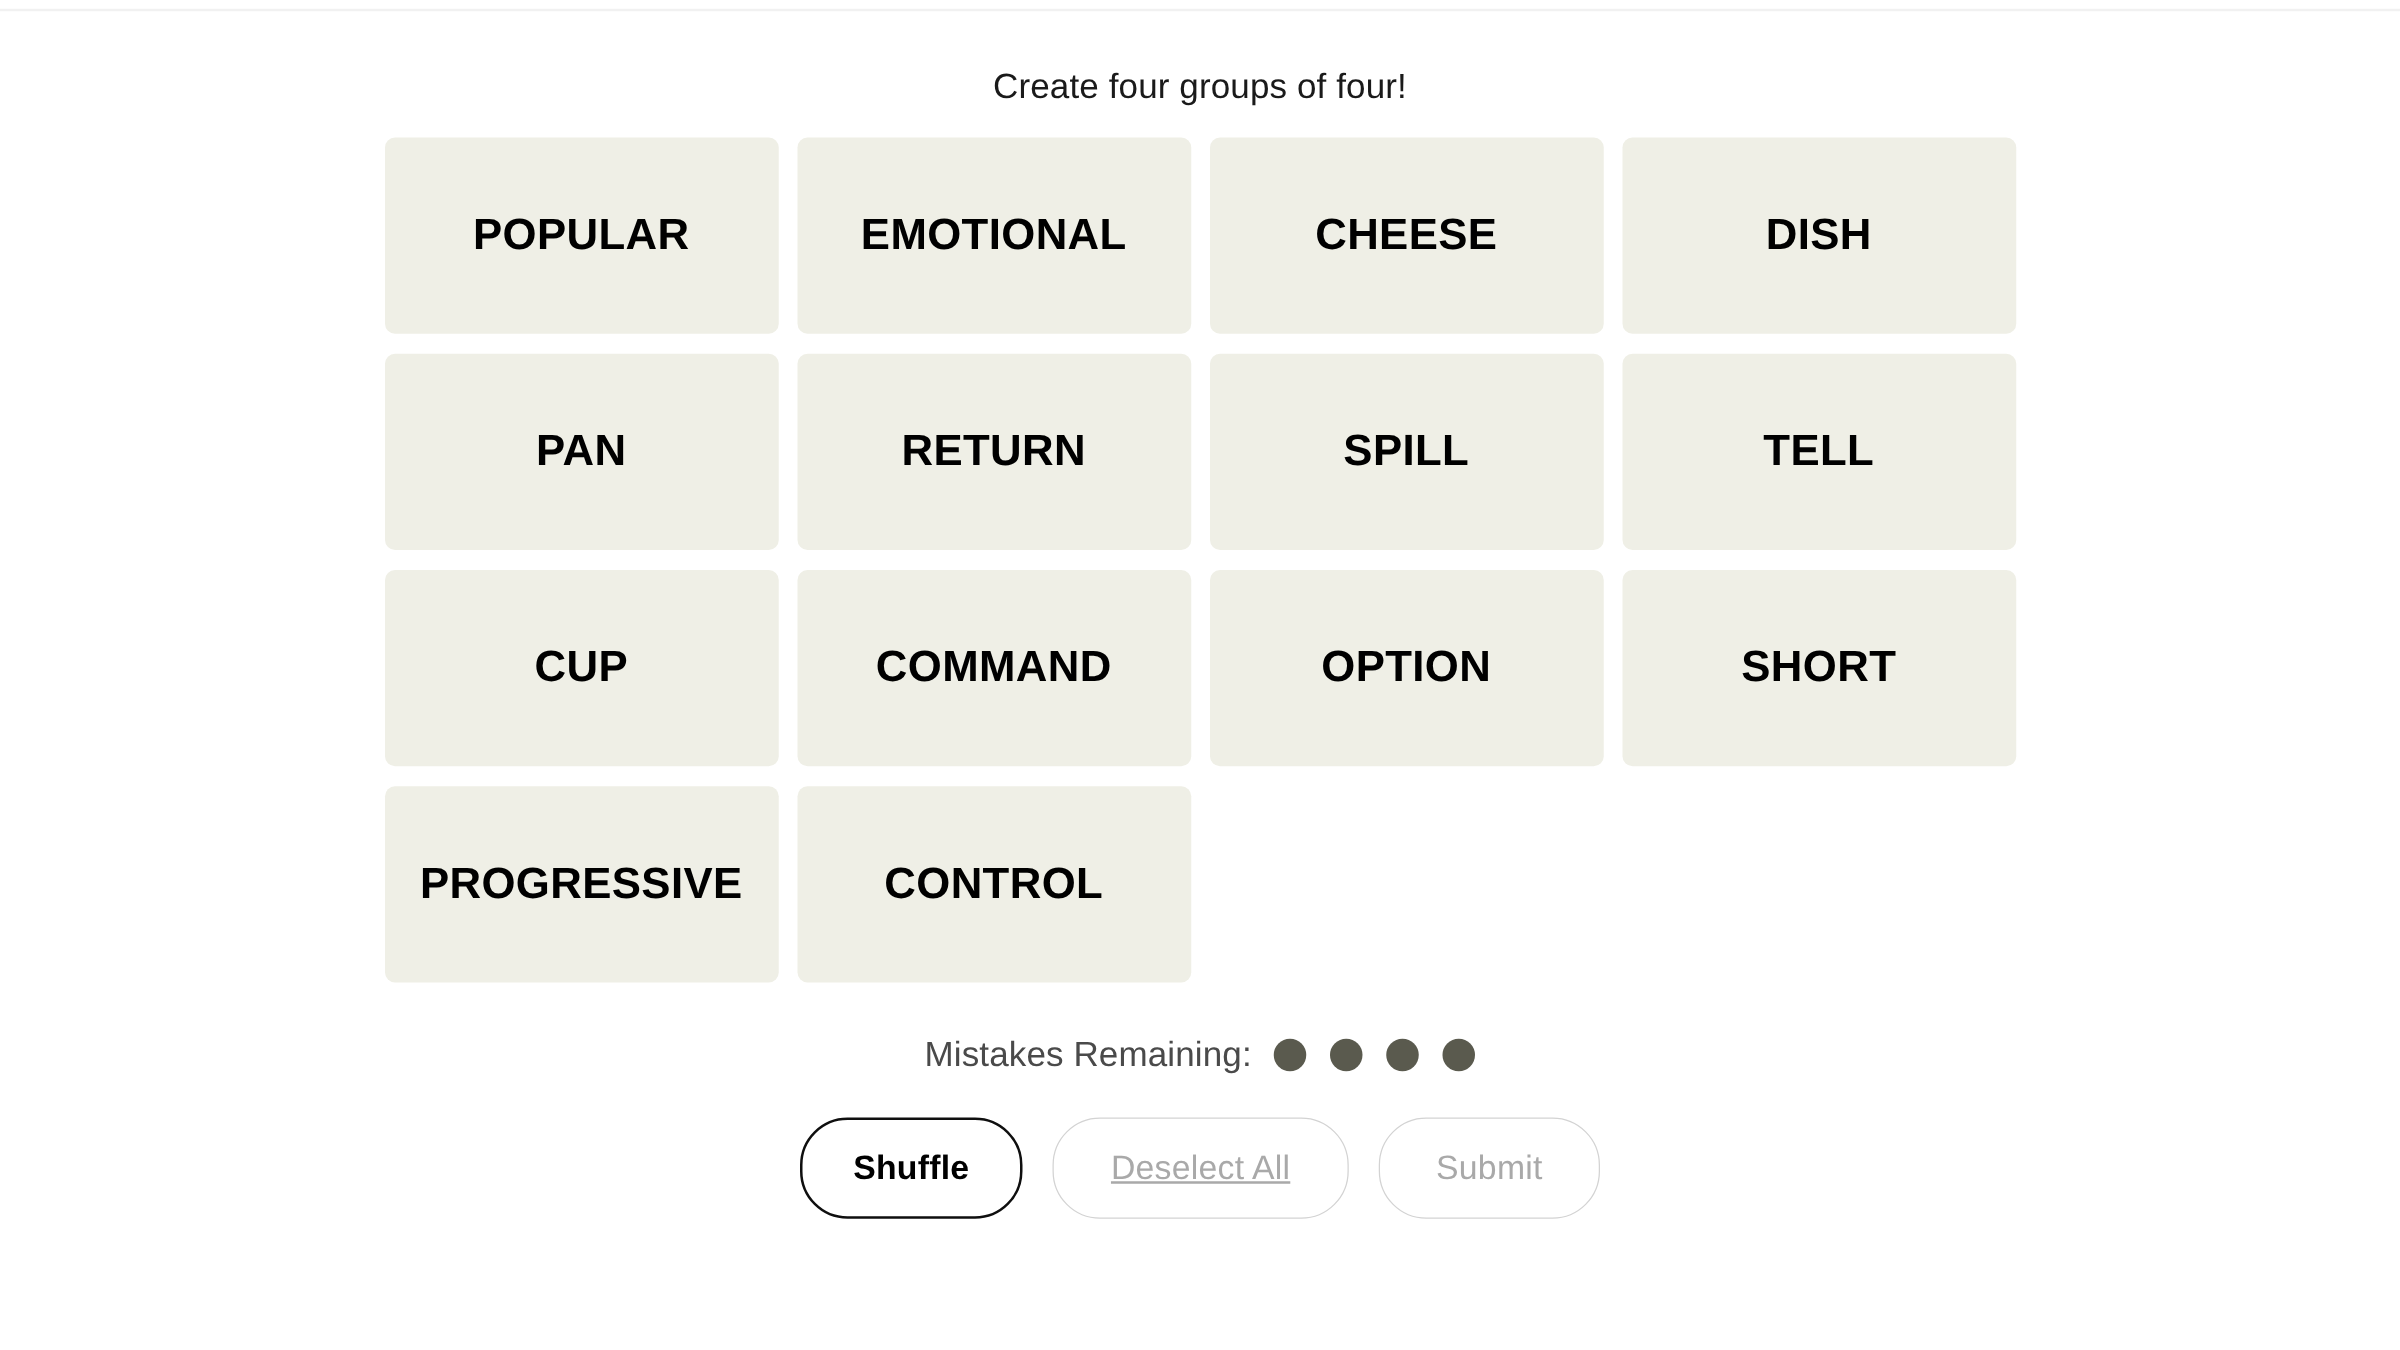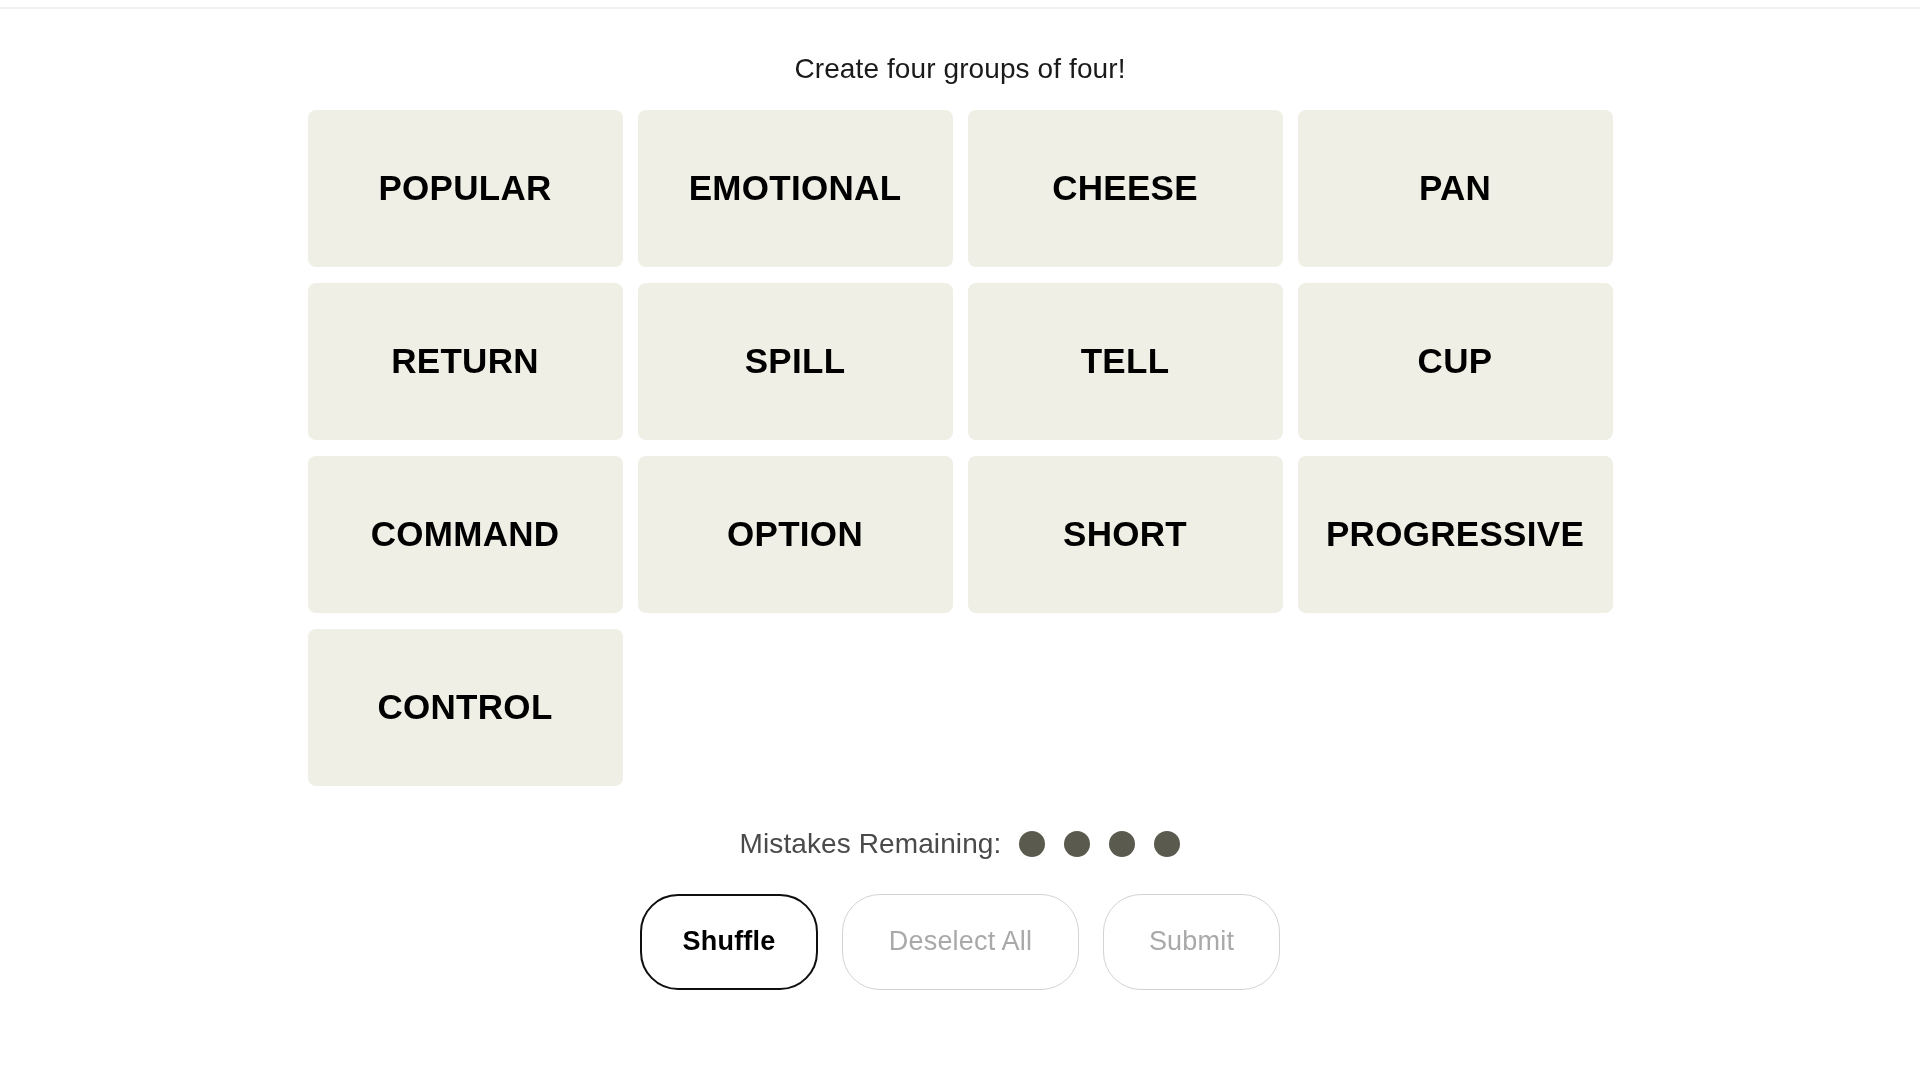--- a/index.html
+++ b/index.html
@@ -113,21 +113,21 @@
   
   .actions {
     margin-top: 34px;
     display: flex;
     align-items: center;
     justify-content: center;
     gap: 24px;
   }
 
   .btn {
-    height: 96px;
+    height: 81px;
     min-width: 178px;
     padding: 15px 34px;
     border-radius: 38px;
     background: #ffffff;
     font-family: "Liberation Sans", sans-serif;
     font-size: 27px;
     letter-spacing: 0.2px;
     display: flex;
     align-items: center;
     justify-content: center;
@@ -141,21 +141,21 @@
     cursor: pointer;
   }
 
   .btn-disabled {
     border: 1px solid #d3d3d3;
     color: #a9a9a9;
     font-weight: 400;
     cursor: default;
   }
 
-  .btn-deselect { min-width: 237px; }
+  .btn-deselect { min-width: 237px; text-decoration: underline; }
   .btn-submit   { min-width: 177px; }
 </style>
 </head>
 <body>
 
 <div id="app">
 
   <div class="top-rule"></div>
 
   <div class="page">
@@ -164,20 +164,23 @@
 
     <div class="grid" id="tile-grid">
         <button class="tile">
           <span class="tile-label">POPULAR</span>
         </button>
         <button class="tile">
           <span class="tile-label">EMOTIONAL</span>
         </button>
         <button class="tile">
           <span class="tile-label">CHEESE</span>
+        </button>
+        <button class="tile">
+          <span class="tile-label">DISH</span>
         </button>
         <button class="tile">
           <span class="tile-label">PAN</span>
         </button>
         <button class="tile">
           <span class="tile-label">RETURN</span>
         </button>
         <button class="tile">
           <span class="tile-label">SPILL</span>
         </button>

